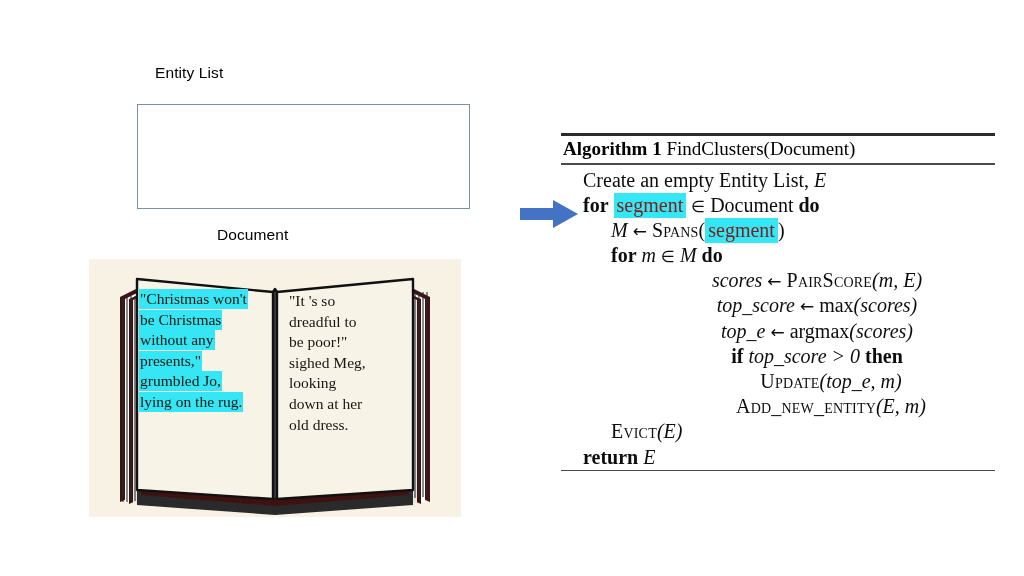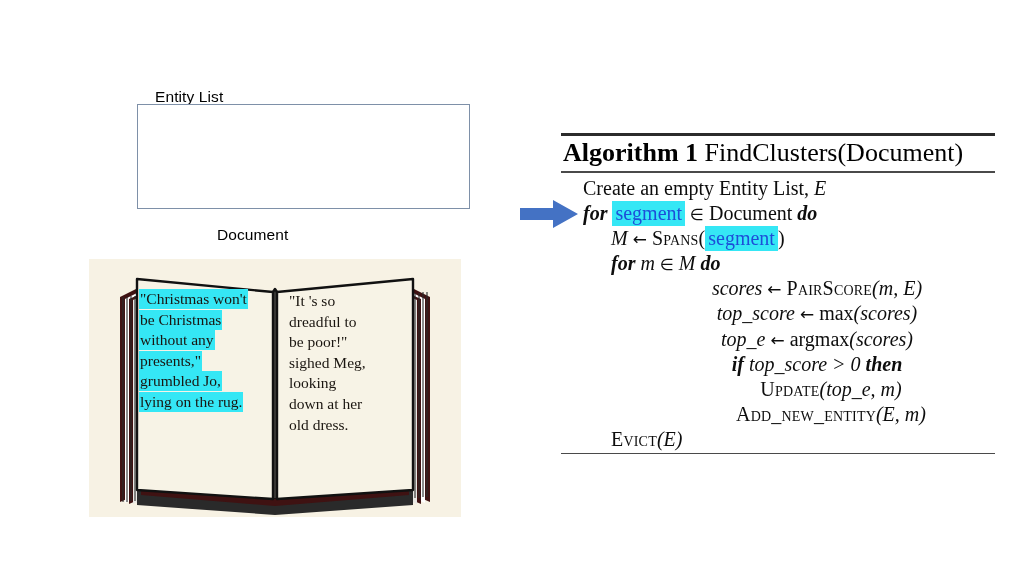--- a/index.html
+++ b/index.html
@@ -15,21 +15,21 @@
     font-family: "Liberation Sans", sans-serif;
     -webkit-font-smoothing: antialiased;
   }
 
   
   .abs { position: absolute; }
 
   
   #entity-list-label {
     left: 155px;
-    top: 88px;
+    top: 64px;
     font-size: 15.5px;
     color: #000000;
     font-family: "Liberation Sans", sans-serif;
     letter-spacing: .1px;
     white-space: nowrap;
   }
   #entity-list-box {
     left: 137px;
     top: 104px;
     width: 333px;
@@ -89,21 +89,21 @@
   #algorithm-block {
     left: 561px;
     top: 133px;
     width: 434px;
   }
   .rule-thick { height: 3px;   background: #2b2b2b; width: 100%; }
   .rule-thin  { height: 1.5px; background: #4a4a4a; width: 100%; }
 
   #algorithm-title {
     font-family: "Liberation Serif", serif;
-    font-size: 26px;
+    font-size: 19px;
     color: #000000;
     padding: 2px 0 3px 2px;
     white-space: nowrap;
   }
   #algorithm-title .b { font-weight: bold; }
 
   #algorithm-body {
     padding-top: 3px;
     font-family: "Liberation Serif", serif;
     font-size: 20px;
@@ -112,26 +112,26 @@
   .alg-line {
     height: 25.2px;
     line-height: 25.2px;
     white-space: nowrap;
     padding-left: 22px;
   }
   .ind1 { padding-left: 50px; }
   .ind2 { padding-left: 78px; text-align: center; }
   .ind3 { padding-left: 106px; text-align: center; }
 
-  .kw   { font-weight: bold; font-style: italic; }
+  .kw   { font-weight: bold; }
   .var  { font-style: italic; font-family: "Liberation Serif", serif; }
   .sc   { font-variant: small-caps; letter-spacing: .2px; }
   .seg-hl {
     background: #35e7f5;
-    color: #1d4ed8;
+    color: #7f1d1d;
     padding: 1px 3px 2px 3px;
   }
   .arr { font-family: "DejaVu Sans", sans-serif; font-size: 17px; }
   .inop { font-family: "DejaVu Sans", sans-serif; font-size: 16px; }
 </style>
 </head>
 <body>
 
 <div class="abs" id="entity-list-label">Entity List</div>
 
@@ -288,16 +288,20 @@
 
 
     <div class="alg-line ind3">
       <span class="sc">Add_new_entity</span><span class="var">(E, m)</span>
     </div>
 
     <div class="alg-line ind1">
       <span class="sc">Evict</span><span class="var">(E)</span>
     </div>
 
+    <div class="alg-line">
+      <span class="kw">return</span>
+      <span class="var">E</span>
+    </div>
   </div>
 
   <div class="rule-thin"></div>
 </div>
 
 </body></html>

